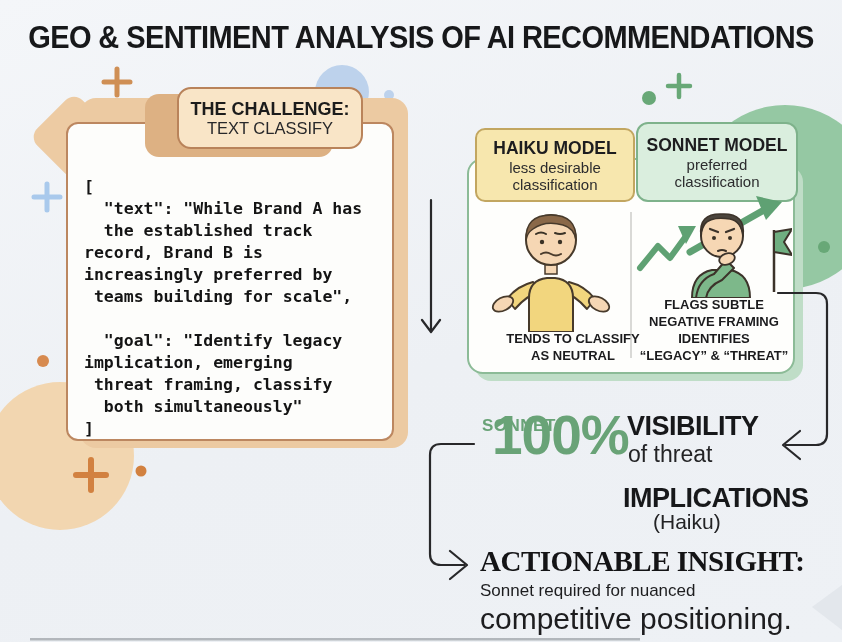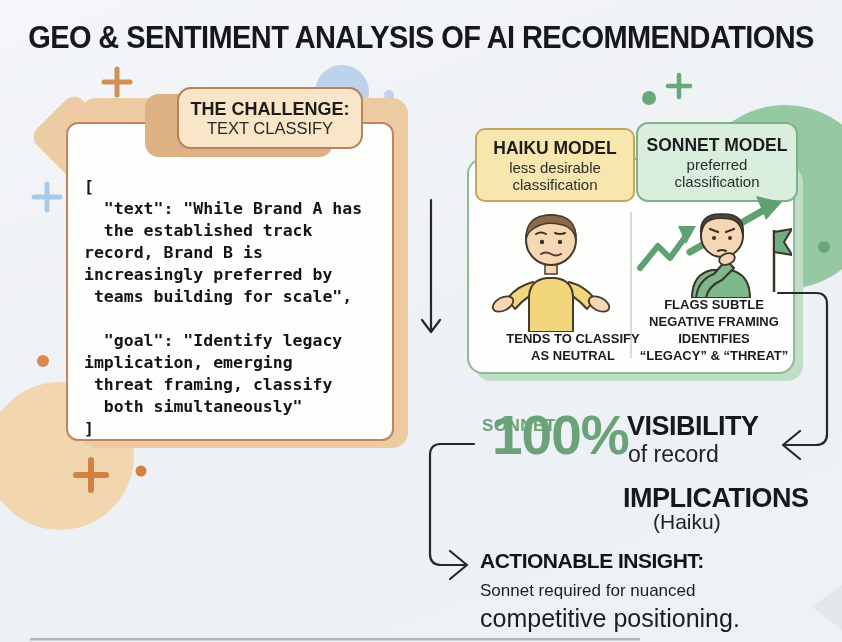--- a/index.html
+++ b/index.html
@@ -42,23 +42,23 @@
   .cap-right-a{left:634px;top:297px;width:160px;}
   .cap-right-b{left:634px;top:331px;width:160px;}
   
   .sonnet-word{left:482px;top:372px;font-size:17px;font-weight:800;color:#69a377;letter-spacing:0.5px;margin-top:44px;}
   .pct{left:474px;top:407px;font-size:55px;font-weight:800;color:#69a377;line-height:56px;letter-spacing:-1px;margin-left:18px;}
   .vis{left:627px;top:412px;font-size:27px;font-weight:800;color:#17181a;letter-spacing:-0.5px;line-height:29px;}
   .nuance{left:628px;top:441px;font-size:23px;color:#232325;line-height:26px;}
   .missed{left:480px;top:481px;font-size:37px;font-weight:800;color:#c67444;letter-spacing:-0.5px;line-height:40px;}
   .impl{left:623px;top:484px;font-size:27px;font-weight:800;color:#17181a;letter-spacing:-0.5px;line-height:29px;}
   .haiku-note{left:653px;top:510px;font-size:21px;color:#232325;line-height:24px;}
-  .insight-t{left:480px;top:545px;font-size:21px;font-weight:800;color:#141416;letter-spacing:-0.5px;line-height:32px;}
+  .insight-t{left:480px;top:545px;font-size:29px;font-weight:800;color:#141416;letter-spacing:-0.5px;line-height:32px;font-family:Liberation Serif, serif;}
   .insight-1{left:480px;top:577px;font-size:17px;color:#1d1d1f;line-height:27px;}
-  .insight-2{left:480px;top:605px;font-size:25px;color:#1d1d1f;line-height:27px;}
+  .insight-2{left:480px;top:605px;font-size:30px;color:#1d1d1f;line-height:27px;}
   svg{display:block;}
 </style>
 </head>
 <body>
 
 <div id="stage">
 
   <svg class="abs" style="left:0;top:0" width="842" height="642" viewBox="0 0 842 642">
     <circle cx="785" cy="197" r="92" fill="#95c8a3"></circle>
     <circle cx="60" cy="456" r="74" fill="#f2d6b0"></circle>
@@ -168,20 +168,20 @@
     <path d="M2,9 H40 Q51,9 51,20 V150 Q51,161 40,161 H10 M24,147 L7,161 L24,175" stroke="#28282a" stroke-width="2.2" fill="none" stroke-linecap="round" stroke-linejoin="round"></path>
   </svg>
 
   <svg class="abs" style="left:422px;top:434px" width="56" height="150" viewBox="0 0 56 150">
     <path d="M52,10 H19 Q8,10 8,21 V120 Q8,131 19,131 H42 M28,117 L45,131 L28,145" stroke="#28282a" stroke-width="2.2" fill="none" stroke-linecap="round" stroke-linejoin="round"></path>
   </svg>
 
   <div class="abs sonnet-word">SONNET</div>
   <div class="abs pct">100%</div>
   <div class="abs vis">VISIBILITY</div>
-  <div class="abs nuance">of record</div>
+  <div class="abs nuance">of threat</div>
   <div class="abs impl">IMPLICATIONS</div>
   <div class="abs haiku-note">(Haiku)</div>
   <div class="abs insight-t">ACTIONABLE INSIGHT:</div>
   <div class="abs insight-1">Sonnet required for nuanced</div>
   <div class="abs insight-2">competitive positioning.</div>
 
 </div>
 
 </body></html>

